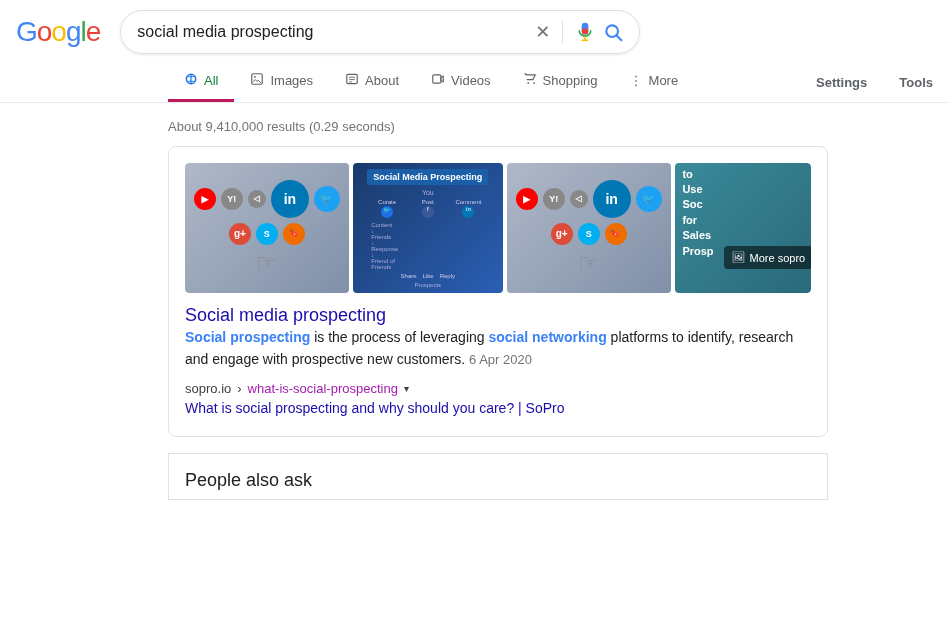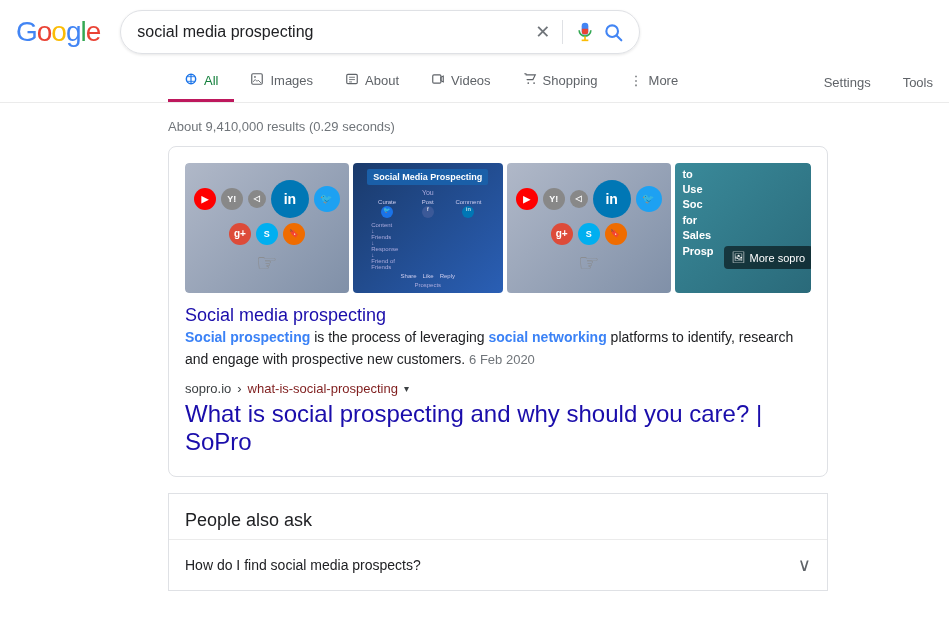--- a/index.html
+++ b/index.html
@@ -101,20 +101,21 @@
     .nav-tab-icon {
       font-size: 13px;
     }
     .nav-settings {
       margin-left: auto;
       display: flex;
       gap: 0;
     }
     .nav-settings .nav-tab {
       border-bottom: none;
+      font-weight: bold;
     }
 
     
     .results-area {
       padding: 10px 0 10px 168px;
     }
     .results-stats {
       color: #70757a;
       font-size: 13px;
       padding: 6px 0 12px 0;
@@ -236,26 +237,26 @@
     
     .result-url {
       display: flex;
       align-items: center;
       gap: 6px;
       color: #3c4043;
       font-size: 13px;
       margin-bottom: 4px;
     }
     .result-url .domain { color: #3c4043; }
-    .result-url .path { color: #7f1d1d; }
+    .result-url .path { color: #a21caf; }
     .result-url .dropdown-icon { color: #3c4043; cursor: pointer; font-size: 10px; }
 
     .result-link {
       color: #1a0dab;
-      font-size: 24px;
+      font-size: 14px;
       text-decoration: none;
       cursor: pointer;
       display: block;
       margin-bottom: 4px;
     }
 
     
     .feedback-row {
       text-align: right;
       padding: 6px 0;
@@ -492,36 +493,32 @@
         </div>
       </div>
     </div>
 
     
     <a class="snippet-title">Social media prospecting</a>
 
     
     <p class="snippet-text">
       <strong>Social prospecting</strong><span> is the process of leveraging </span><strong>social networking</strong><span> platforms to identify, research and engage with prospective new customers.</span>
-      <span class="snippet-date">6 Feb 2020</span>
+      <span class="snippet-date">6 Apr 2020</span>
     </p>
 
     
     <div class="result-url">
       <span class="domain">sopro.io</span>
       <span>›</span>
       <span class="path">what-is-social-prospecting</span>
       <span class="dropdown-icon">▾</span>
     </div>
 
     
     <a class="result-link">What is social prospecting and why should you care? | SoPro</a>
   </div>
 
 
   <div class="paa-section">
     <h3 class="paa-title">People also ask</h3>
-    <div class="paa-item">
-      <span class="paa-question">How do I find social media prospects?</span>
-      <span class="paa-chevron">∨</span>
-    </div>
   </div>
 </div>
 
 </body></html>

